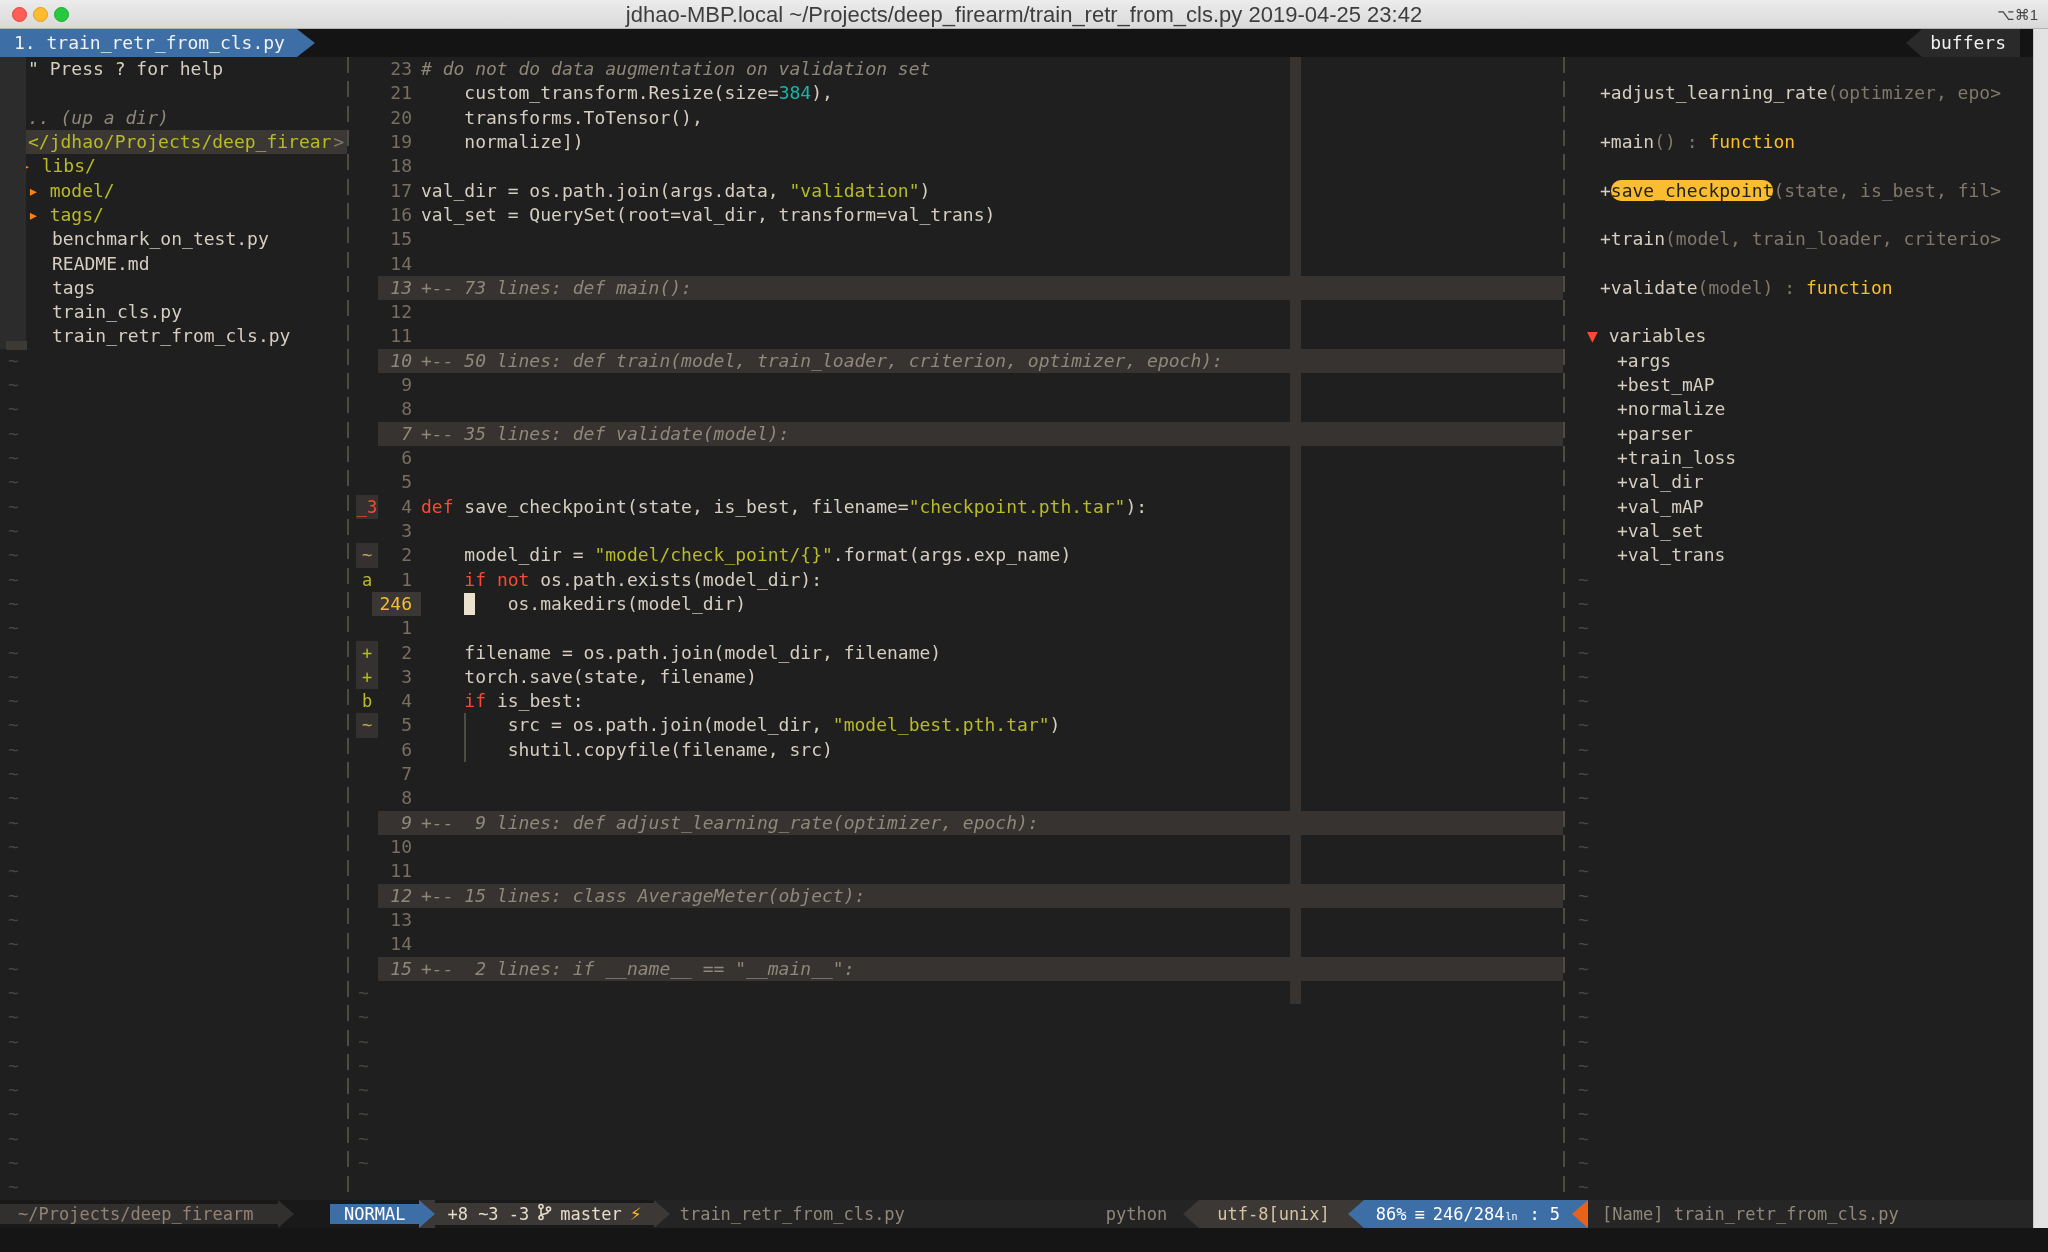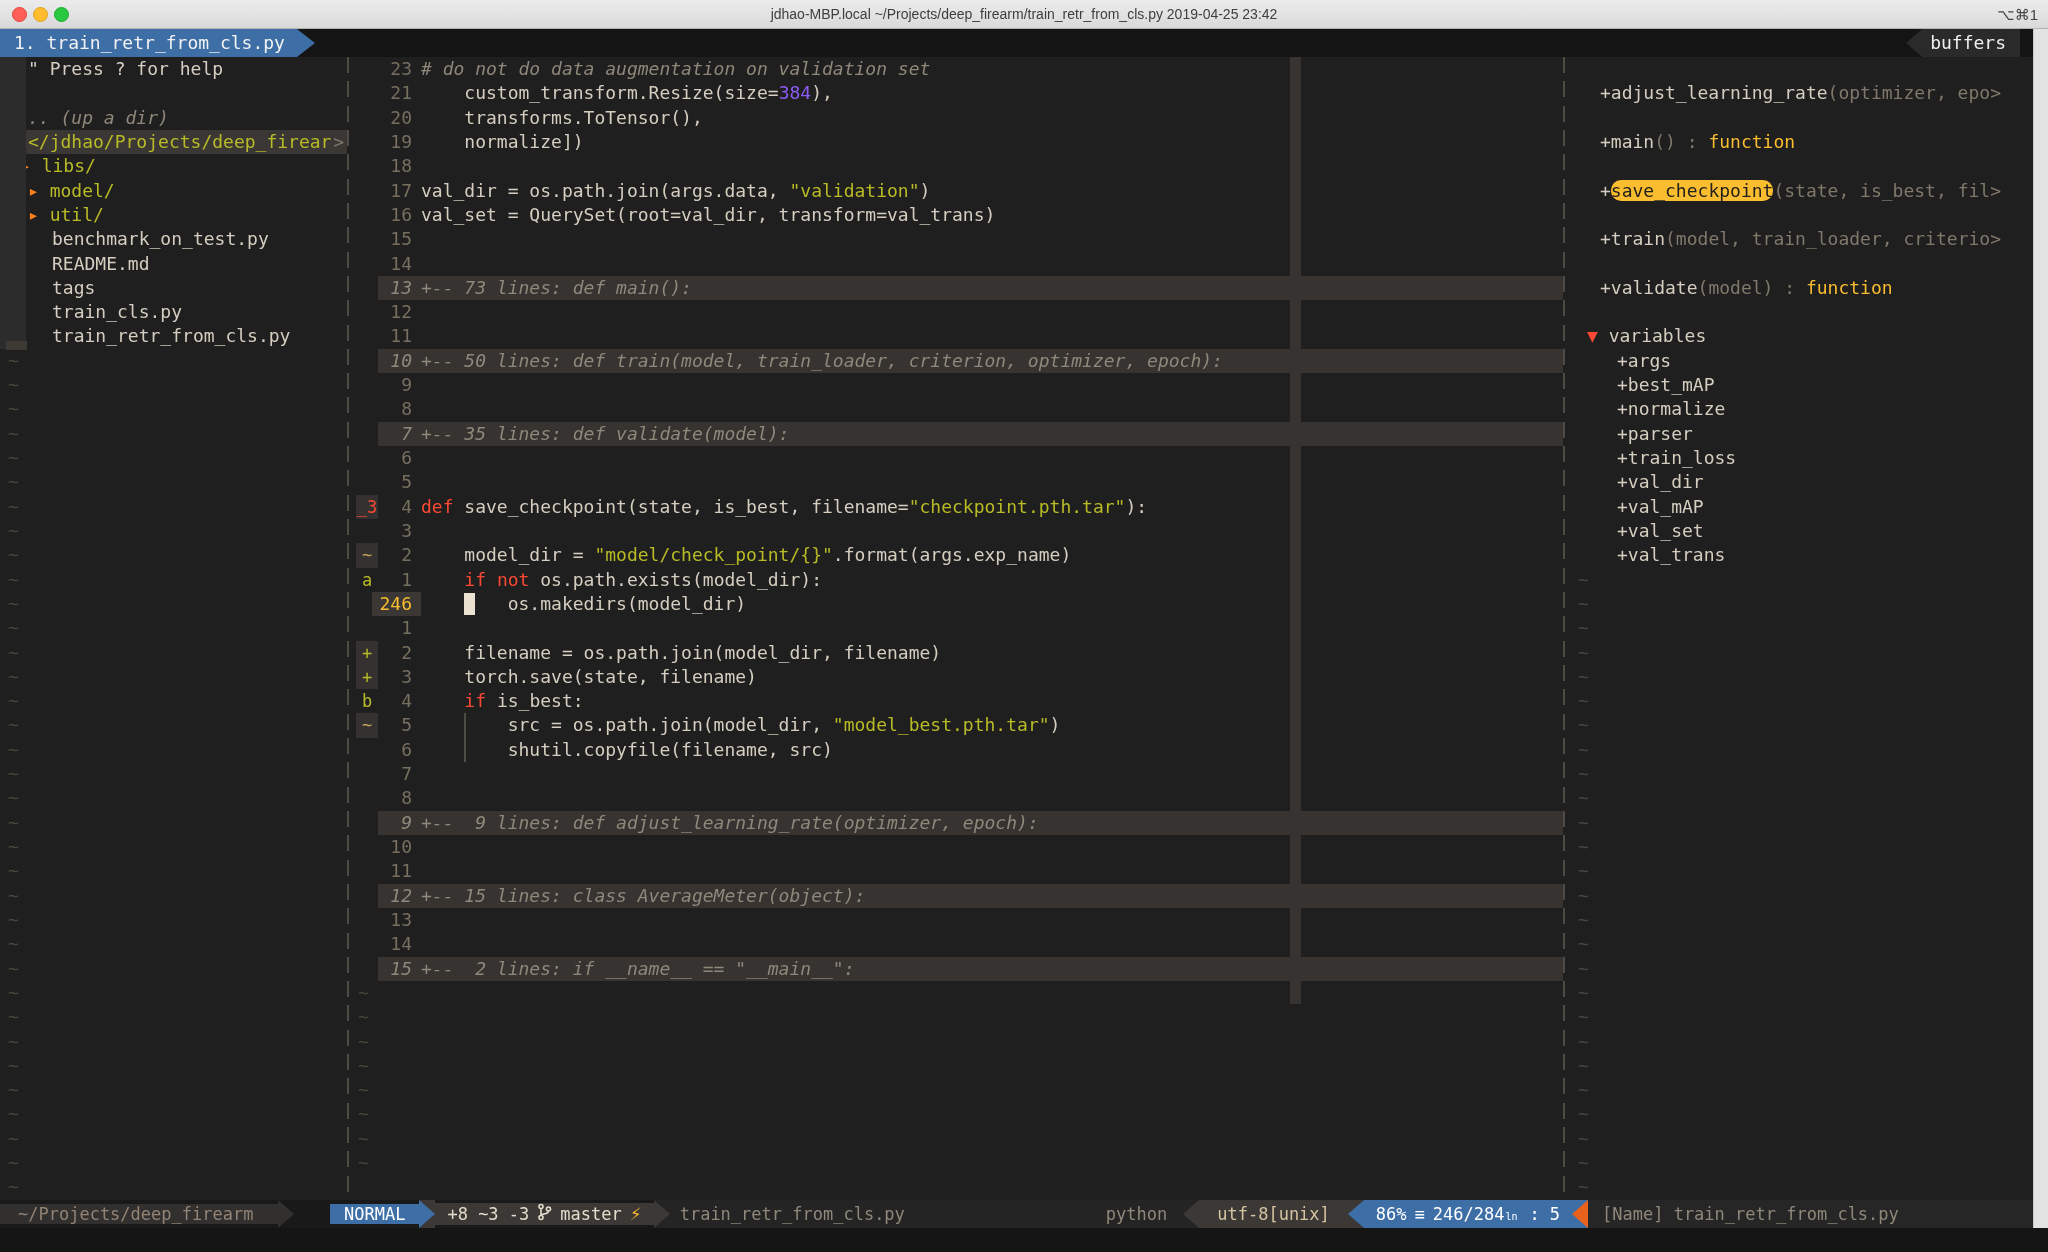--- a/index.html
+++ b/index.html
@@ -7,36 +7,36 @@
           font-family:"DejaVu Sans Mono","Liberation Mono",monospace;}
   
   .titlebar{position:absolute;left:0;top:0;width:2048px;height:29px;
     background:linear-gradient(#ececec,#d9d9d9);border-bottom:1px solid #b3b3b3;box-sizing:border-box;}
   .lights{position:absolute;left:12px;top:7px;display:flex;gap:6px;}
   .light{width:15px;height:15px;border-radius:50%;}
   .light.red{background:#ff5f57;border:1px solid #e0443e;box-sizing:border-box;}
   .light.yellow{background:#febc2e;border:1px solid #dea123;box-sizing:border-box;}
   .light.green{background:#28c840;border:1px solid #1dad2b;box-sizing:border-box;}
   .win-title{position:absolute;left:0;right:0;top:0;height:36px;line-height:29px;text-align:center;
-    font-family:"Liberation Sans","DejaVu Sans",sans-serif;font-size:14px;color:#3e3e3e;}
+    font-family:"Liberation Sans","DejaVu Sans",sans-serif;font-size:22px;color:#3e3e3e;}
   .win-shortcut{position:absolute;right:10px;top:0;height:29px;line-height:29px;
     font-family:"Liberation Sans","DejaVu Sans",sans-serif;font-size:15px;color:#444;}
   
   .tabbar{position:absolute;left:0;top:29px;width:2048px;height:28px;background:#141414;}
   .tab{position:absolute;left:0;top:0;height:28px;line-height:28px;padding:0 30px 0 14px;
     color:#f2f2f2;font-size:18px;background:#3d6ea6;
     clip-path:polygon(0 0,calc(100% - 18px) 0,100% 50%,calc(100% - 18px) 100%,0 100%);}
   .buffers-wrap{position:absolute;right:28px;top:0;height:28px;display:flex;align-items:stretch;}
   .buffers-arrow{width:0;height:0;border-top:14px solid transparent;border-bottom:14px solid transparent;
     border-right:16px solid #2a2a2a;}
   .buffers-label{background:#2a2a2a;color:#efefef;font-size:18px;line-height:28px;padding:0 14px 0 8px;}
   
   .row{height:24.32px;line-height:24.32px;white-space:pre;font-size:18px;position:relative;}
   .c-fg{color:#d5cec0;} .c-cm{color:#8f887a;font-style:italic;}
-  .c-str{color:#b8bb26;} .c-num{color:#8b5cf6;margin-top:48px;} .c-kw{color:#fb4934;}
+  .c-str{color:#b8bb26;} .c-num{color:#14b8a6;margin-top:48px;} .c-kw{color:#fb4934;}
   .c-fold{color:#8f887b;font-style:italic;}
   .c-gr{color:#7f786b;} .c-fn{color:#fabd2f;} .c-red{color:#fb4934;}
   .c-grn{color:#b8bb26;} .c-or{color:#fe8019;} .c-ylw{color:#c2a25c;}
   .c-hl{background:#fabd2f;color:#23211c;border-radius:10px;}
   
   .nerdtree{position:absolute;left:0;top:57px;width:347px;height:1143px;overflow:hidden;}
   .nt-root{background:#3a3734;}
   .nt-root .trunc{position:absolute;right:3px;top:0;color:#7f786b;}
   .nt-scroll{position:absolute;left:0;top:57px;width:26px;height:292px;background:#2c2c2c;}
   .nt-scroll-cap{position:absolute;left:6px;top:341px;width:21px;height:9px;background:#3d3a36;}
@@ -113,21 +113,21 @@
     </div>
   </div>
 
   <div class="nerdtree" id="nerdtree">
       <div class="row" style="padding-left: 28px;"><span class="c-fg">" Press ? for help</span></div>
       <div class="row"></div>
       <div class="row" style="padding-left: 28px;"><span class="c-cm">.. (up a dir)</span></div>
       <div class="row nt-root" style="padding-left: 28px;"><span class="c-grn">&lt;/jdhao/Projects/deep_firear</span><span class="trunc">&gt;</span></div>
       <div class="row" style="padding-left: 20px;"><span class="c-or">▸</span><span class="c-grn"> libs/</span></div>
       <div class="row" style="padding-left: 28px;"><span class="c-or">▸</span><span class="c-grn"> model/</span></div>
-      <div class="row" style="padding-left: 28px;"><span class="c-or">▸</span><span class="c-grn"> util/</span></div>
+      <div class="row" style="padding-left: 28px;"><span class="c-or">▸</span><span class="c-grn"> tags/</span></div>
       <div class="row" style="padding-left: 52px;"><span class="c-fg">benchmark_on_test.py</span></div>
       <div class="row" style="padding-left: 52px;"><span class="c-fg">README.md</span></div>
       <div class="row" style="padding-left: 52px;"><span class="c-fg">tags</span></div>
       <div class="row" style="padding-left: 52px;"><span class="c-fg">train_cls.py</span></div>
       <div class="row" style="padding-left: 52px;"><span class="c-fg">train_retr_from_cls.py</span></div>
       <div class="row tilde" style="padding-left: 8px;">~</div>
       <div class="row tilde" style="padding-left: 8px;">~</div>
       <div class="row tilde" style="padding-left: 8px;">~</div>
       <div class="row tilde" style="padding-left: 8px;">~</div>
       <div class="row tilde" style="padding-left: 8px;">~</div>

